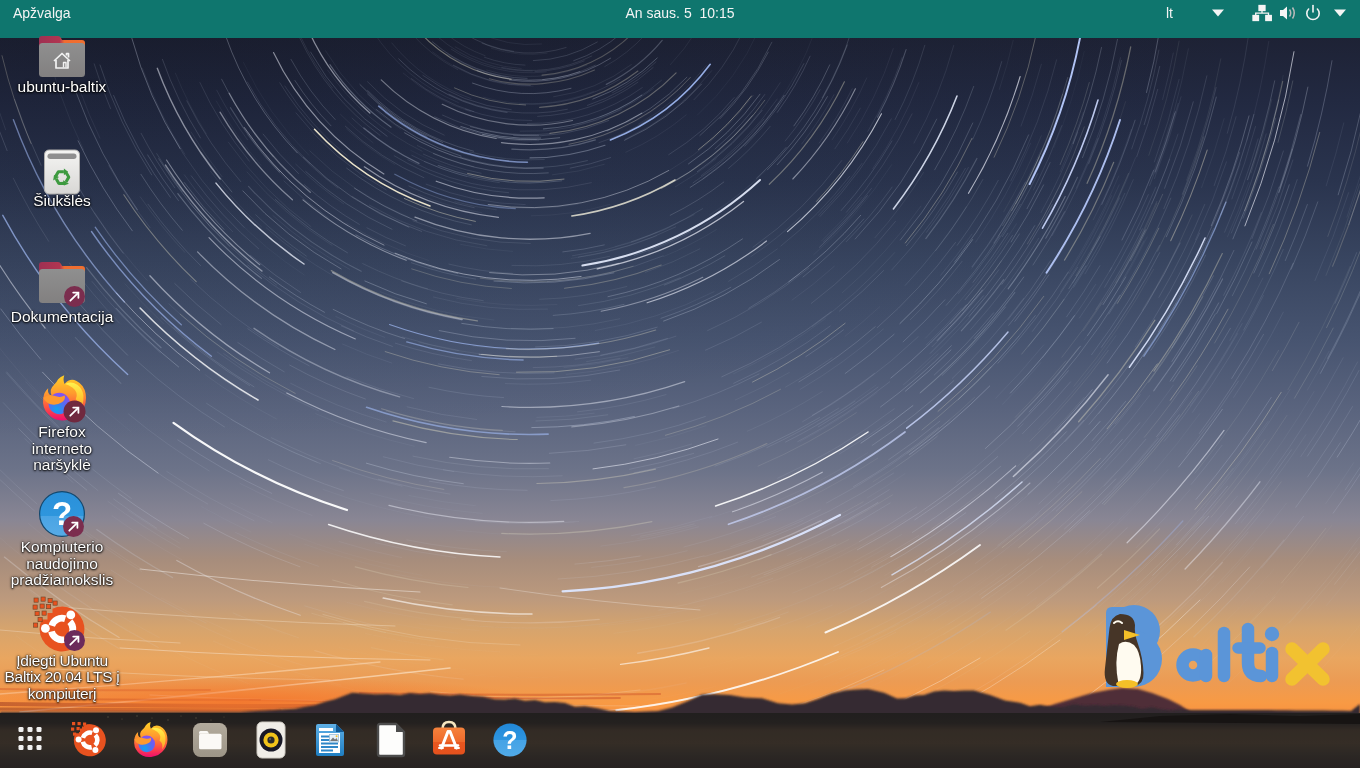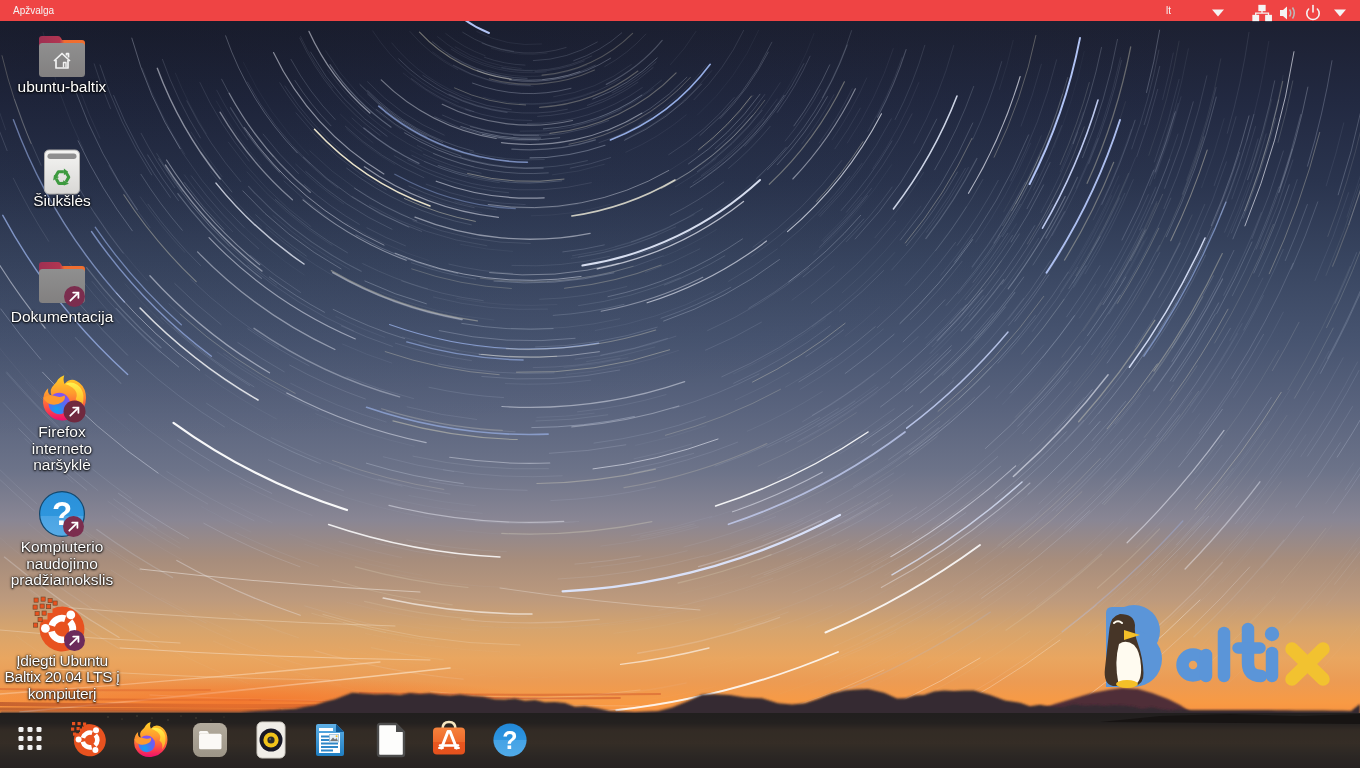--- a/index.html
+++ b/index.html
@@ -1117,22 +1117,23 @@
 <path d="M152,31 L152,65 Q152,78 165,78" stroke-width="12.5"></path>
 <path d="M142,50 L164,50" stroke-width="11.5"></path>
 <path d="M176,55 L176,78" stroke-width="12.5"></path>
 </g>
 <circle cx="176" cy="36" r="7.2" fill="#5b95d8"></circle>
 <g stroke="#f2c230" stroke-width="13.5" stroke-linecap="round">
 <path d="M196,51 L227,81"></path>
         <path d="M227,51 L196,81"></path>
 </g>
 </svg>
-<div style="position:absolute;left:0;top:0;width:1360px;height:21px;background:#ef4444;color:#f4f4f4;font-size:10px">
+<div style="position:absolute;left:0;top:0;width:1360px;height:38px;background:#0f766e;color:#f4f4f4;font-size:14px">
 <div style="position:absolute;left:13px;top:5px">Apžvalga</div>
+<div style="position:absolute;left:0;right:0;top:5px;text-align:center">An&nbsp;saus.&nbsp;5&nbsp;&nbsp;10:15</div>
 <div style="position:absolute;left:1166px;top:5px">lt</div>
 <svg width="160" height="27" viewBox="0 0 160 27" style="position:absolute;left:1200px;top:0">
 <path d="M12,9.5 L24,9.5 L18,16.5 Z" fill="#f4f4f4"></path>
 <g stroke="#f4f4f4" fill="none" stroke-width="1.3">
 <rect x="59" y="5.5" width="6" height="5" fill="#f4f4f4"></rect>
 <rect x="53" y="15.5" width="5.5" height="5" fill="#f4f4f4"></rect>
 <rect x="65.8" y="15.5" width="5.5" height="5" fill="#f4f4f4"></rect>
 <path d="M62,10.5 L62,13.2 M55.7,15.5 L55.7,13.2 L68.5,13.2 L68.5,15.5"></path>
 </g>
 <g>

